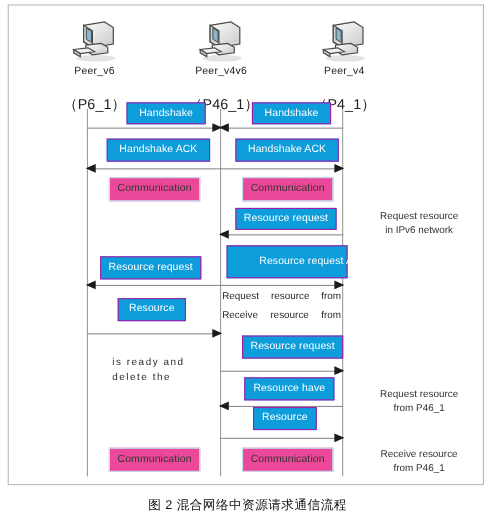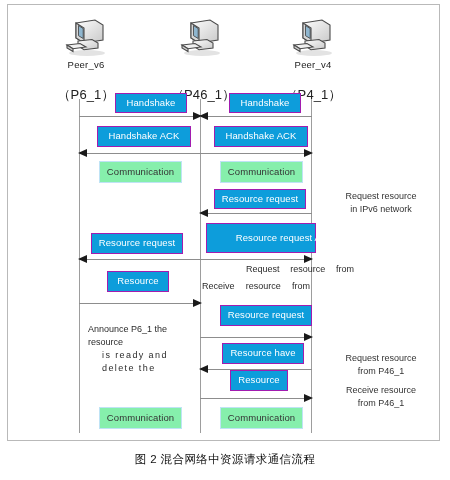--- a/index.html
+++ b/index.html
@@ -40,21 +40,21 @@
   .arrow.left::after{left:-1px;border-right:9px solid #1a1a1a;}
 
   
   .msg{
     position:absolute;box-sizing:border-box;
     display:flex;align-items:center;justify-content:center;
     font-size:9.5px;line-height:1.1;white-space:nowrap;
     letter-spacing:.1px;
   }
   .msg.solid{background:#0d9ddb;color:#ffffff;border:1px solid #a21caf;}
-  .msg.outline{background:#86efac;color:#333333;border:1px solid #bfe3f5;}
+  .msg.outline{background:#ec4899;color:#333333;border:1px solid #bfe3f5;}
 
   
   .note{
     position:absolute;font-size:9px;color:#2b2b2b;line-height:1.45;
     text-align:center;
   }
   .note.justify{text-align:left;}
   .spread{display:flex;justify-content:space-between;width:100%;}
 
   
@@ -99,20 +99,21 @@
       <svg width="48" height="42" viewBox="0 0 48 42">
         <ellipse cx="25" cy="37" rx="18" ry="3" fill="#e3e3e3"></ellipse>
         <path d="M14 7 L33 4 L41 9 L41 24 L22 27 L14 22 Z" fill="url(#g1)" stroke="#4a4a4a" stroke-width="1.1"></path>
         <path d="M14 7 L22 12 L22 27 L14 22 Z" fill="#d7d7d7" stroke="#4a4a4a" stroke-width="1.1"></path>
         <path d="M16.5 9.5 L21.2 12.6 L21.2 22.5 L16.5 19.7 Z" fill="#8fb6cf" stroke="#3c3c3c" stroke-width=".8"></path>
         <path d="M16 25 L30 23.5 L36 27 L36 32 L22 33.8 L16 30 Z" fill="url(#g1)" stroke="#4a4a4a" stroke-width="1.1"></path>
         <path d="M5 29 L18 27.5 L24 31 L11 32.8 Z" fill="#f0f0f0" stroke="#4a4a4a" stroke-width="1.1"></path>
         <path d="M5 29 L5 32 L11 35.5 L11 32.8 Z" fill="#d0d0d0" stroke="#4a4a4a" stroke-width="1.1"></path>
       </svg>
     </div>
+    <div class="label">Peer_v4v6</div>
   </div>
 
   <div class="node" style="left:268px;top:16px;">
     <div class="pc">
       <svg width="48" height="42" viewBox="0 0 48 42">
         <ellipse cx="25" cy="37" rx="18" ry="3" fill="#e3e3e3"></ellipse>
         <path d="M14 7 L33 4 L41 9 L41 24 L22 27 L14 22 Z" fill="url(#g1)" stroke="#4a4a4a" stroke-width="1.1"></path>
         <path d="M14 7 L22 12 L22 27 L14 22 Z" fill="#d7d7d7" stroke="#4a4a4a" stroke-width="1.1"></path>
         <path d="M16.5 9.5 L21.2 12.6 L21.2 22.5 L16.5 19.7 Z" fill="#8fb6cf" stroke="#3c3c3c" stroke-width=".8"></path>
         <path d="M16 25 L30 23.5 L36 27 L36 32 L22 33.8 L16 30 Z" fill="url(#g1)" stroke="#4a4a4a" stroke-width="1.1"></path>
@@ -162,50 +163,49 @@
   <div class="msg solid" style="left:91px;top:233px;width:92px;height:21px;">Resource request</div>
   <div class="msg solid" style="left:107px;top:271px;width:62px;height:21px;">Resource</div>
 
   <div class="msg solid" style="left:220px;top:305px;width:92px;height:21px;">Resource request</div>
   <div class="msg solid" style="left:222px;top:343px;width:82px;height:21px;text-align:right;">Resource have</div>
   <div class="msg solid" style="left:230px;top:370px;width:58px;height:21px;">Resource</div>
 
   <div class="msg outline" style="left:99px;top:407px;width:83px;height:22px;">Communication</div>
   <div class="msg outline" style="left:220px;top:407px;width:83px;height:22px;">Communication</div>
 
-  <div class="note" style="left:202px;top:263px;width:108px;margin-left:44px;">
+  <div class="note" style="left:202px;top:263px;width:108px;">
     <div class="spread">
       <span>Request</span>
       <span>resource</span>
       <span>from</span>
     </div>
   </div>
   <div class="note" style="left:202px;top:280px;width:108px;">
     <div class="spread">
       <span>Receive</span>
       <span>resource</span>
       <span>from</span>
     </div>
   </div>
 
   <div class="note justify" style="left:88px;top:323px;width:112px;">
-    <div>Announce P6_1 the resource</div>
     <div class="spread" style="display:flex;">
       <span style="letter-spacing:1.4px;margin-left:14px;">is ready and delete the</span>
     </div>
   </div>
 
   <div class="annot" style="left:325px;top:190px;">
     <div>Request resource</div>
     <div>in IPv6 network</div>
   </div>
   <div class="annot" style="left:325px;top:352px;">
     <div>Request resource</div>
     <div>from P46_1</div>
   </div>
-  <div class="annot" style="left:325px;top:384px;">
+  <div class="annot" style="left:325px;top:406px;">
     <div>Receive resource</div>
     <div>from P46_1</div>
   </div>
 
   <div class="caption">图 2  混合网络中资源请求通信流程</div>
 
 </div>
 
 </body></html>

